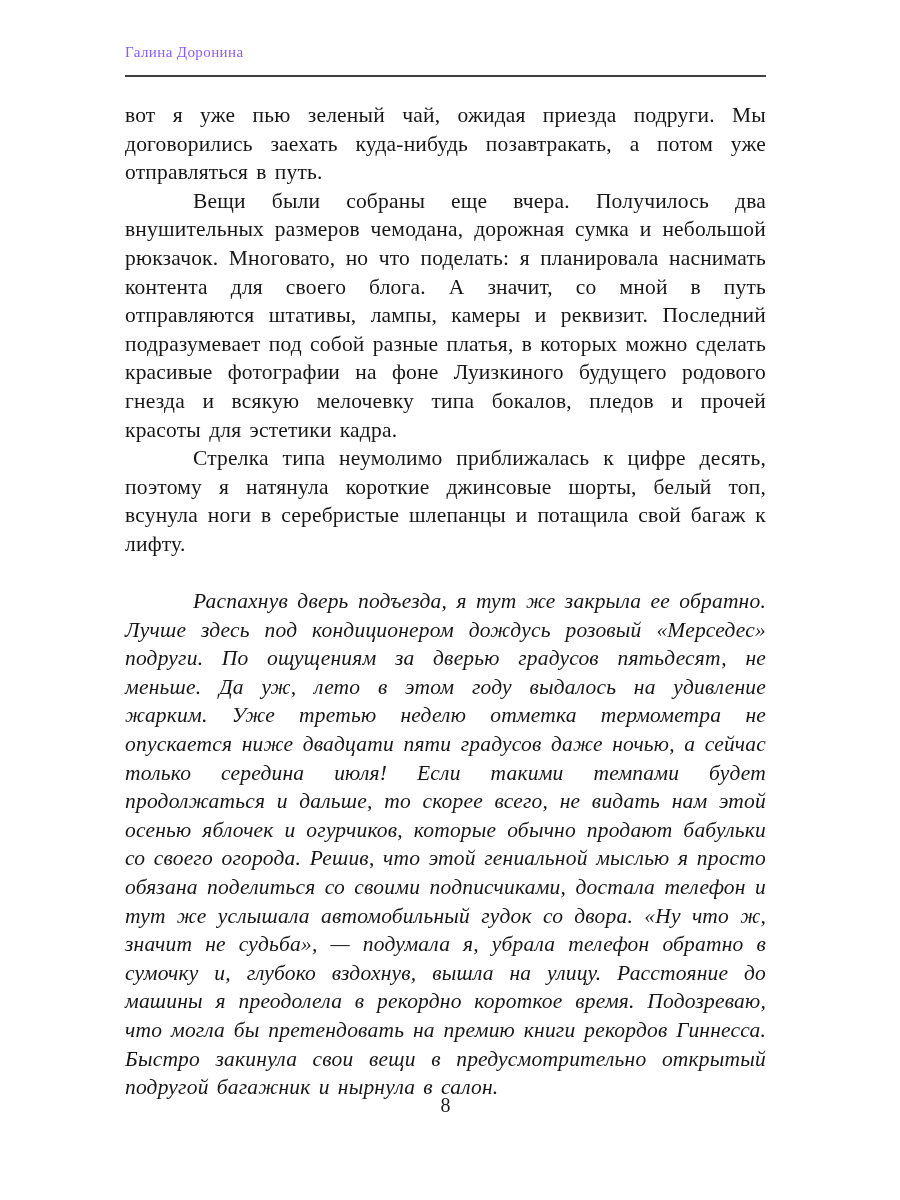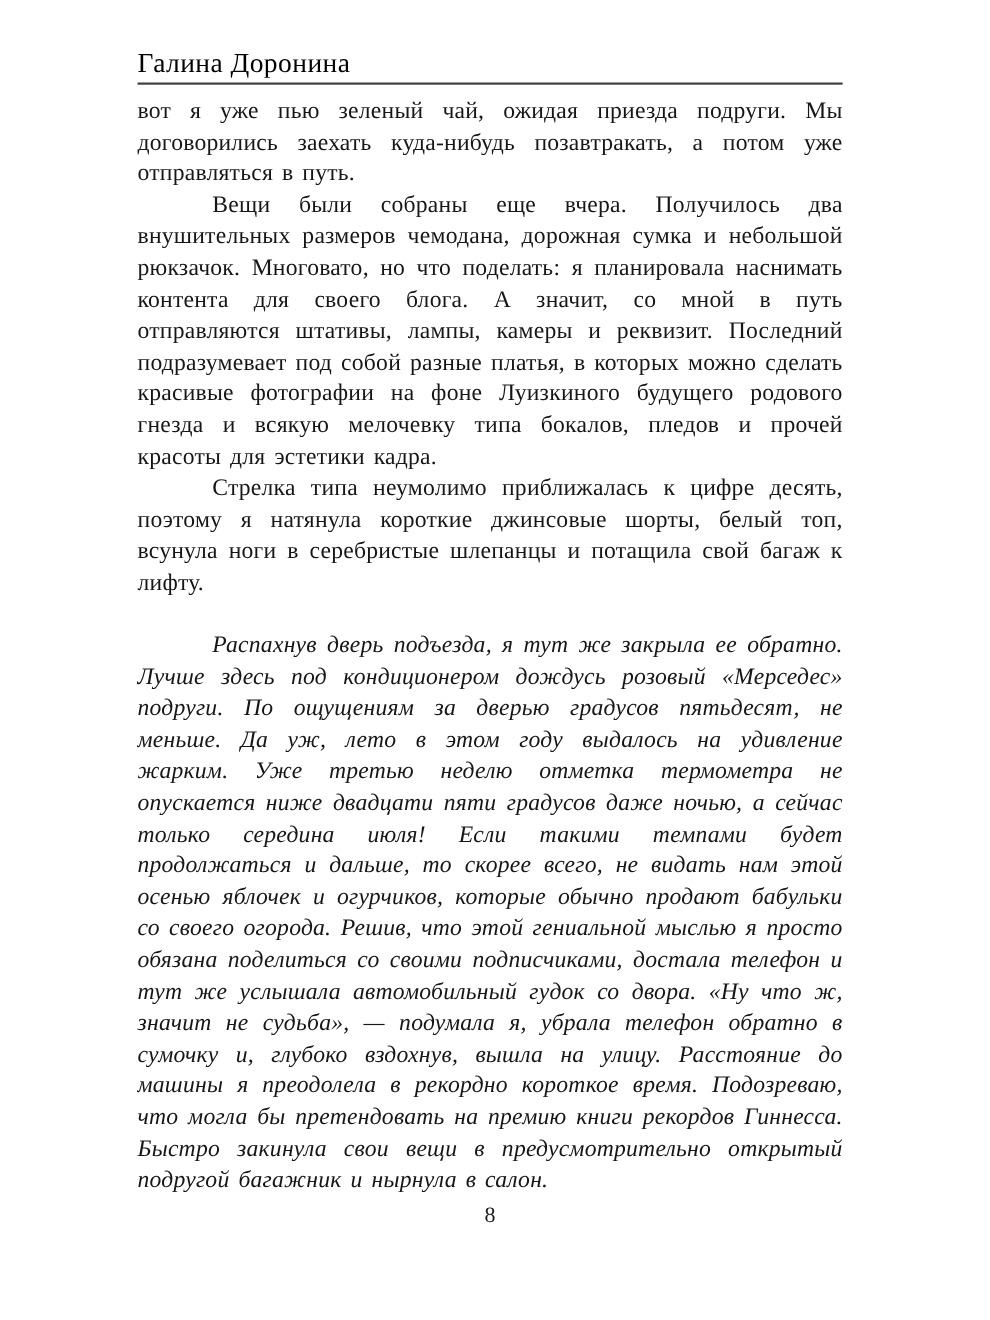--- a/index.html
+++ b/index.html
@@ -19,35 +19,35 @@
       width: 900px;
       height: 1200px;
       background: #ffffff;
       overflow: hidden;
     }
     .running-header {
       position: absolute;
       top: 44px;
       left: 125px;
       width: 641px;
-      font-size: 25px;
+      font-size: 15px;
       letter-spacing: 0.4px;
-      color: #000000;
+      color: #8b5cf6;
     }
     .header-rule {
       position: absolute;
       top: 75px;
       left: 125px;
       width: 641px;
       height: 2px;
       background: #3f3f3f;
     }
     .content {
       position: absolute;
-      top: 86px;
+      top: 101px;
       left: 125px;
       width: 641px;
       font-size: 21.5px;
       line-height: 28.6px;
       text-align: justify;
       text-justify: inter-word;
       word-spacing: 0.12em;
       letter-spacing: 0.2px;
       color: #161616;
     }

